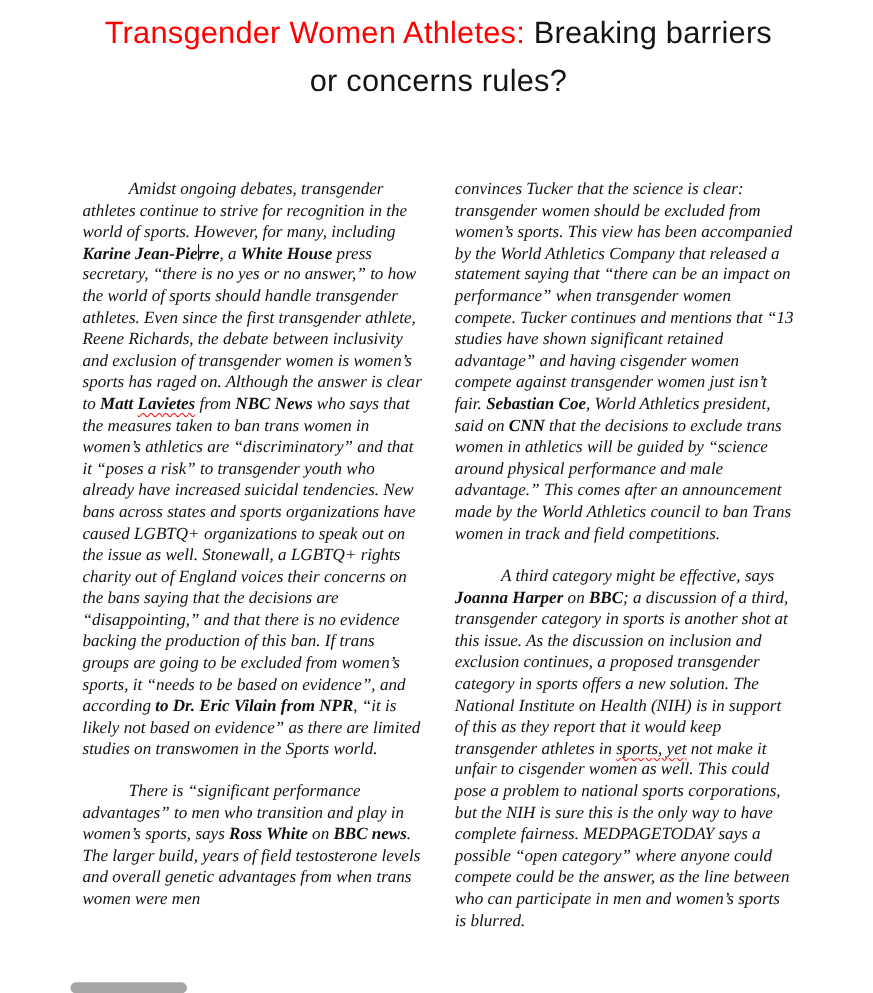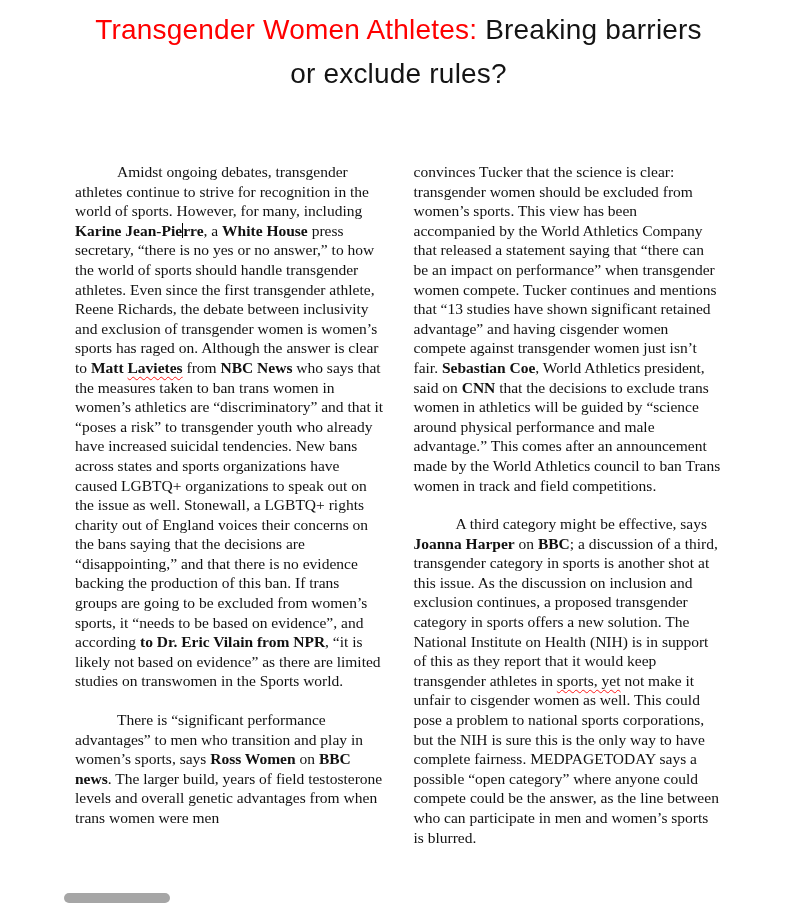--- a/index.html
+++ b/index.html
@@ -27,21 +27,21 @@
     color: #141414;
     letter-spacing: 0.2px;
   }
   .columns {
     display: flex;
     gap: 30px;
     margin-top: 66px;
     font-size: 15.5px;
     line-height: 19.6px;
   }
-  .col { flex: 1 1 0; min-width: 0; }
+  .col { flex: 1 1 0; min-width: 0; font-style: italic; }
   p.para { margin: 0 0 19px 0; }
   p.para.indent { text-indent: 42px; }
   .b { font-weight: bold; }
   .sq {
     text-decoration: underline;
     text-decoration-style: wavy;
     text-decoration-color: #ff1a1a;
     text-decoration-thickness: 1px;
     text-underline-offset: 3px;
     text-decoration-skip-ink: none;
@@ -61,26 +61,26 @@
     height: 10px;
     background: #a6a6a6;
     border-radius: 5px;
   }
 </style>
 </head>
 <body>
 
 <div class="page">
 
-  <h1 class="doc-title"><span style="color: rgb(255, 0, 0);">Transgender Women Athletes:</span><span> Breaking barriers</span><br><span>or exclude rules?</span></h1>
+  <h1 class="doc-title"><span style="color: rgb(255, 0, 0);">Transgender Women Athletes:</span><span> Breaking barriers</span><br><span>or concerns rules?</span></h1>
 
   <div class="columns">
     <div class="col">
         <p class="para indent"><span>Amidst ongoing debates, transgender athletes continue to strive for recognition in the world of sports. However, for many, including </span><span class="b">Karine Jean-Pie</span><span class="caret"></span><span class="b">rre</span><span>, a </span><span class="b">White House</span><span> press secretary, “there is no yes or no answer,” to how the world of sports should handle transgender athletes. Even since the first transgender athlete, Reene Richards, the debate between inclusivity and exclusion of transgender women is women’s sports has raged on. Although the answer is clear to </span><span class="b">Matt </span><span class="b sq">Lavietes</span><span> from </span><span class="b">NBC News</span><span> who says that the measures taken to ban trans women in women’s athletics are “discriminatory” and that it “poses a risk” to transgender youth who already have increased suicidal tendencies. New bans across states and sports organizations have caused LGBTQ+ organizations to speak out on the issue as well. Stonewall, a LGBTQ+ rights charity out of England voices their concerns on the bans saying that the decisions are “disappointing,” and that there is no evidence backing the production of this ban. If trans groups are going to be excluded from women’s sports, it “needs to be based on evidence”, and according </span><span class="b">to Dr. Eric Vilain from NPR</span><span>, “it is likely not based on evidence” as there are limited studies on transwomen in the Sports world.</span></p>
-        <p class="para indent"><span>There is “significant performance advantages” to men who transition and play in women’s sports, says </span><span class="b">Ross Women</span><span> on </span><span class="b">BBC news</span><span>. The larger build, years of field testosterone levels and overall genetic advantages from when trans women were men</span></p>
+        <p class="para indent"><span>There is “significant performance advantages” to men who transition and play in women’s sports, says </span><span class="b">Ross White</span><span> on </span><span class="b">BBC news</span><span>. The larger build, years of field testosterone levels and overall genetic advantages from when trans women were men</span></p>
       </div>
     <div class="col">
         <p class="para"><span>convinces Tucker that the science is clear: transgender women should be excluded from women’s sports. This view has been accompanied by the World Athletics Company that released a statement saying that “there can be an impact on performance” when transgender women compete. Tucker continues and mentions that “13 studies have shown significant retained advantage” and having cisgender women compete against transgender women just isn’t fair. </span><span class="b">Sebastian Coe</span><span>, World Athletics president, said on </span><span class="b">CNN</span><span> that the decisions to exclude trans women in athletics will be guided by “science around physical performance and male advantage.” This comes after an announcement made by the World Athletics council to ban Trans women in track and field competitions.</span></p>
         <p class="para indent"><span>A third category might be effective, says </span><span class="b">Joanna Harper</span><span> on </span><span class="b">BBC</span><span>; a discussion of a third, transgender category in sports is another shot at this issue. As the discussion on inclusion and exclusion continues, a proposed transgender category in sports offers a new solution. The National Institute on Health (NIH) is in support of this as they report that it would keep transgender athletes in </span><span class="sq">sports, yet</span><span> not make it unfair to cisgender women as well. This could pose a problem to national sports corporations, but the NIH is sure this is the only way to have complete fairness. MEDPAGETODAY says a possible “open category” where anyone could compete could be the answer, as the line between who can participate in men and women’s sports is blurred.</span></p>
       </div>
   </div>
 
   <div class="scroll-thumb"></div>
 
 </div>

